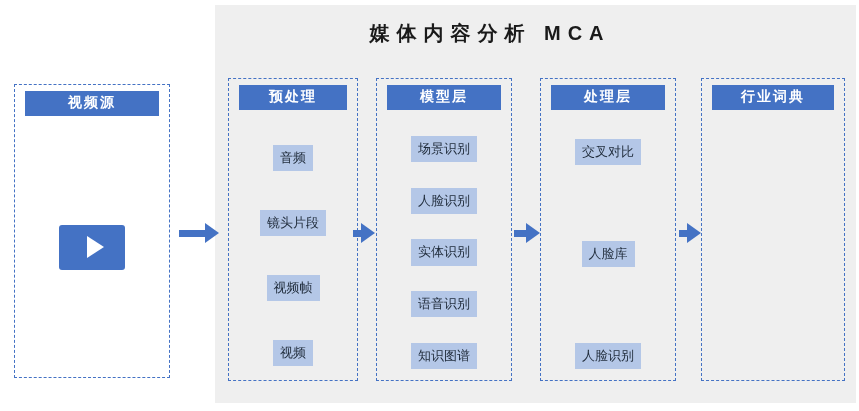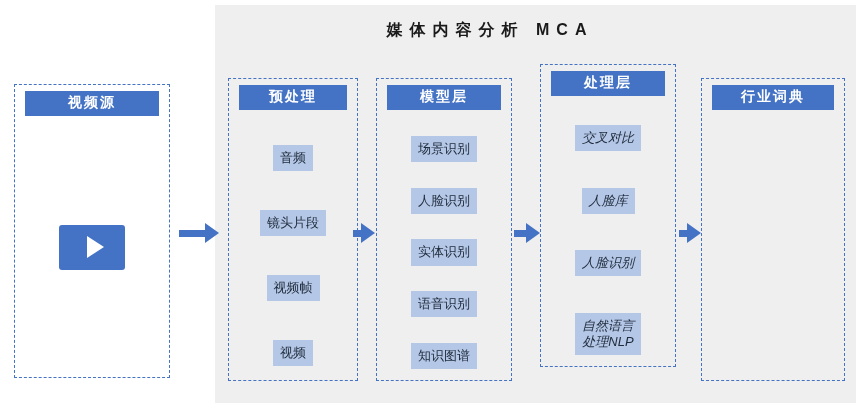--- a/index.html
+++ b/index.html
@@ -12,54 +12,54 @@
   }
   .panel{
     position:absolute;
     left:215px;top:5px;width:641px;height:398px;
     background:var(--panel-bg,#EFEFEF);
   }
   .title{
     position:absolute;
     left:215px;top:20px;width:550px;
     text-align:center;
-    font-size:16px;font-weight:bold;
+    font-size:20px;font-weight:bold;
     letter-spacing:7px;
     color:var(--title-color,#1A1A1A);
   }
   .col{
     position:absolute;
     border:1px dashed var(--border,#4472C4);
     display:flex;flex-direction:column;align-items:center;
     box-sizing:border-box;
     gap:15px;
   }
   .c1{left:14px;top:84px;width:156px;height:294px;background:#ffffff;}
   .c2{left:228px;top:78px;width:130px;height:303px;}
   .c3{left:376px;top:78px;width:136px;height:303px;align-items:center;}
-  .c4{left:540px;top:64px;width:136px;height:303px;}
+  .c4{left:540px;top:78px;width:136px;height:303px;}
   .c5{left:701px;top:78px;width:144px;height:303px;}
   .hdr{
     background:var(--header-bg,#4472C4);
     color:#ffffff;
     width:calc(100% - 20px);
     margin-top:6px;
     text-align:center;
     font-size:14px;font-weight:bold;
     letter-spacing:2px;
     padding:3px 0 4px;
   }
   .items{
     display:flex;flex-direction:column;align-items:center;
     justify-content:space-between;
     flex:1;width:100%;
   }
   .c2 .items{margin:20px 0 14px;}
   .c3 .items{margin:11px 0 11px;}
-  .c4 .items{margin:14px 0 11px;font-style:italic;}
+  .c4 .items{margin:14px 0 11px;}
   .c5 .items{margin:14px 0 11px;justify-content:center;padding-bottom:24px;box-sizing:border-box;}
   .item{
     background:var(--item-bg,#B4C7E7);
     color:var(--item-text,#1F2B3A);
     font-size:13px;line-height:1.25;
     padding:5px 7px;
     text-align:center;
     white-space:pre-line;
   }
   .playwrap{
@@ -149,22 +149,20 @@
     <span class="shaft"></span>
     <span class="head"></span>
   </div>
 
   <div class="col c4">
     <div class="hdr">处理层</div>
     <div class="items">
       <div class="item">交叉对比</div>
       <div class="item">人脸库</div>
       <div class="item">人脸识别</div>
-      <div class="item">自然语言
-处理NLP</div>
     </div>
   </div>
 
   <div class="arrow a4">
     <span class="shaft"></span>
     <span class="head"></span>
   </div>
 
   <div class="col c5">
     <div class="hdr">行业词典</div>

